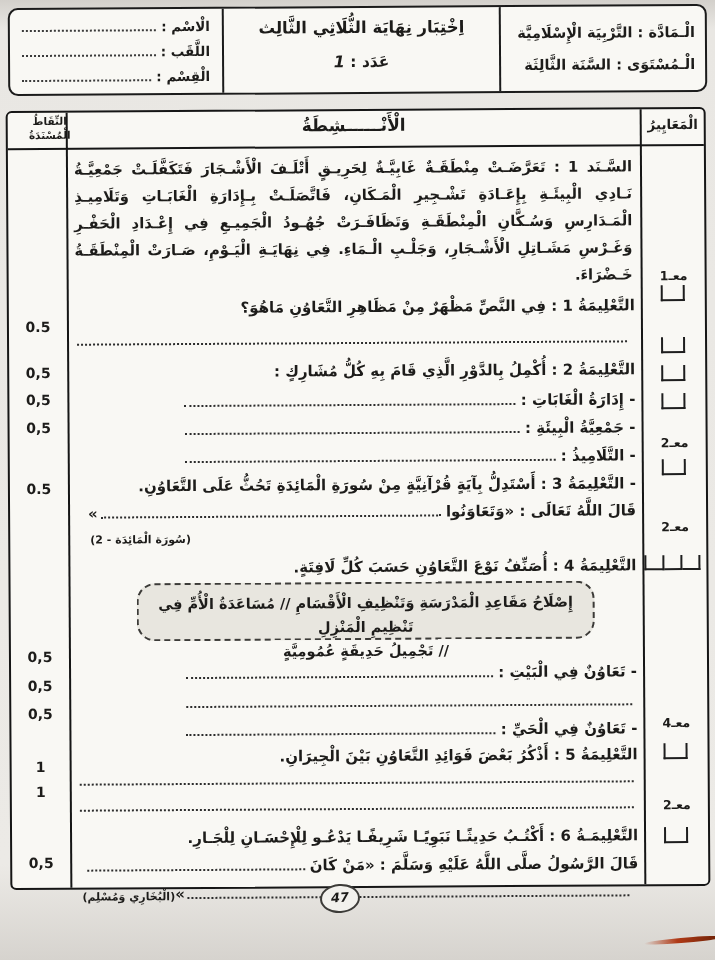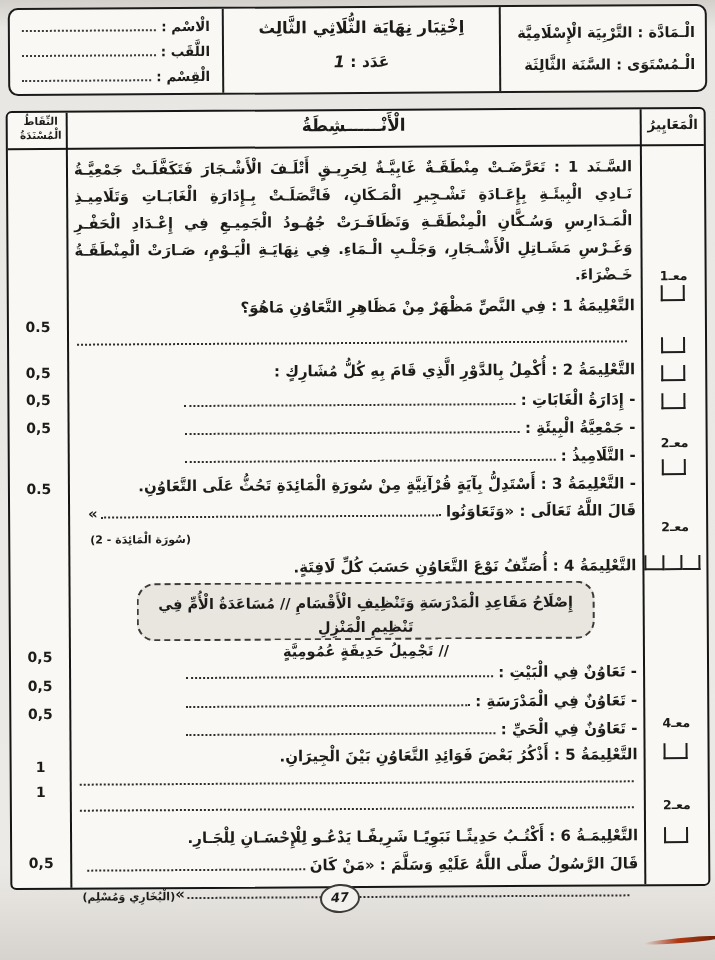--- a/index.html
+++ b/index.html
@@ -41,21 +41,21 @@
   
   .tbl{
     position:absolute;top:109px;left:8px;width:700px;height:779px;
     background:#f9f8f4;border:2.6px solid #161616;border-radius:6px;
     box-sizing:border-box;transform:rotate(-0.35deg);
   }
   .vsep{position:absolute;top:0;bottom:0;width:2.2px;background:#161616;}
   .vsep.left{left:58px;}
   .vsep.right{right:62px;}
   .thead{position:absolute;top:0;left:0;right:0;height:35px;border-bottom:2.4px solid #161616;}
-  .th-points{position:absolute;left:4px;top:2px;width:58px;text-align:center;font-size:10.5px;font-weight:700;line-height:1.3;direction:rtl;}
+  .th-points{position:absolute;left:13px;top:2px;width:58px;text-align:center;font-size:10.5px;font-weight:700;line-height:1.3;direction:rtl;}
   .th-activities{position:absolute;left:58px;right:62px;top:4px;text-align:center;font-size:17px;font-weight:700;direction:rtl;}
   .th-criteria{position:absolute;right:0;top:7px;width:62px;text-align:center;font-size:13.5px;font-weight:700;direction:rtl;}
   
   .content{position:absolute;left:60px;right:64px;top:35px;bottom:0;}
   .abs{position:absolute;direction:rtl;font-weight:700;font-size:15px;}
   .sanad{top:8px;right:8px;left:6px;text-align:justify;line-height:27px;font-size:14.8px;}
   .instr{white-space:nowrap;}
   .flexline{display:flex;direction:rtl;align-items:flex-end;white-space:nowrap;}
   .adots{flex:1;border-bottom:2.3px dotted #2c2c2c;height:12px;margin:0 5px 4px 3px;}
   .blank{border-bottom:2.3px dotted #2c2c2c;height:14px;}
@@ -164,21 +164,20 @@
       <div class="banner">
         <div>إِصْلَاحُ مَقَاعِدِ الْمَدْرَسَةِ وَتَنْظِيفِ الْأَقْسَامِ // مُسَاعَدَةُ الْأُمِّ فِي تَنْظِيمِ الْمَنْزِلِ</div>
         <div>// تَجْمِيلُ حَدِيقَةٍ عُمُومِيَّةٍ</div>
       </div>
 
       <div class="abs flexline" style="top:518px;right:6px;left:112px;">
         <span>- تَعَاوُنٌ فِي الْبَيْتِ :</span>
           <span class="adots"></span>
       </div>
       <div class="abs flexline" style="top:547px;right:6px;left:112px;">
-        <span>- تَعَاوُنٌ فِي الْمَدْرَسَةِ :</span>
           <span class="adots"></span>
       </div>
       <div class="abs flexline" style="top:575px;right:6px;left:112px;">
         <span>- تَعَاوُنٌ فِي الْحَيِّ :</span>
           <span class="adots"></span>
       </div>
 
       <div class="abs instr" style="top:601px;right:6px;">التَّعْلِيمَةُ 5 : أَذْكُرُ بَعْضَ فَوَائِدِ التَّعَاوُنِ بَيْنَ الْجِيرَانِ.</div>
       <div class="abs blank" style="top:622px;right:10px;left:8px;"></div>
       <div class="abs blank" style="top:648px;right:10px;left:8px;"></div>

